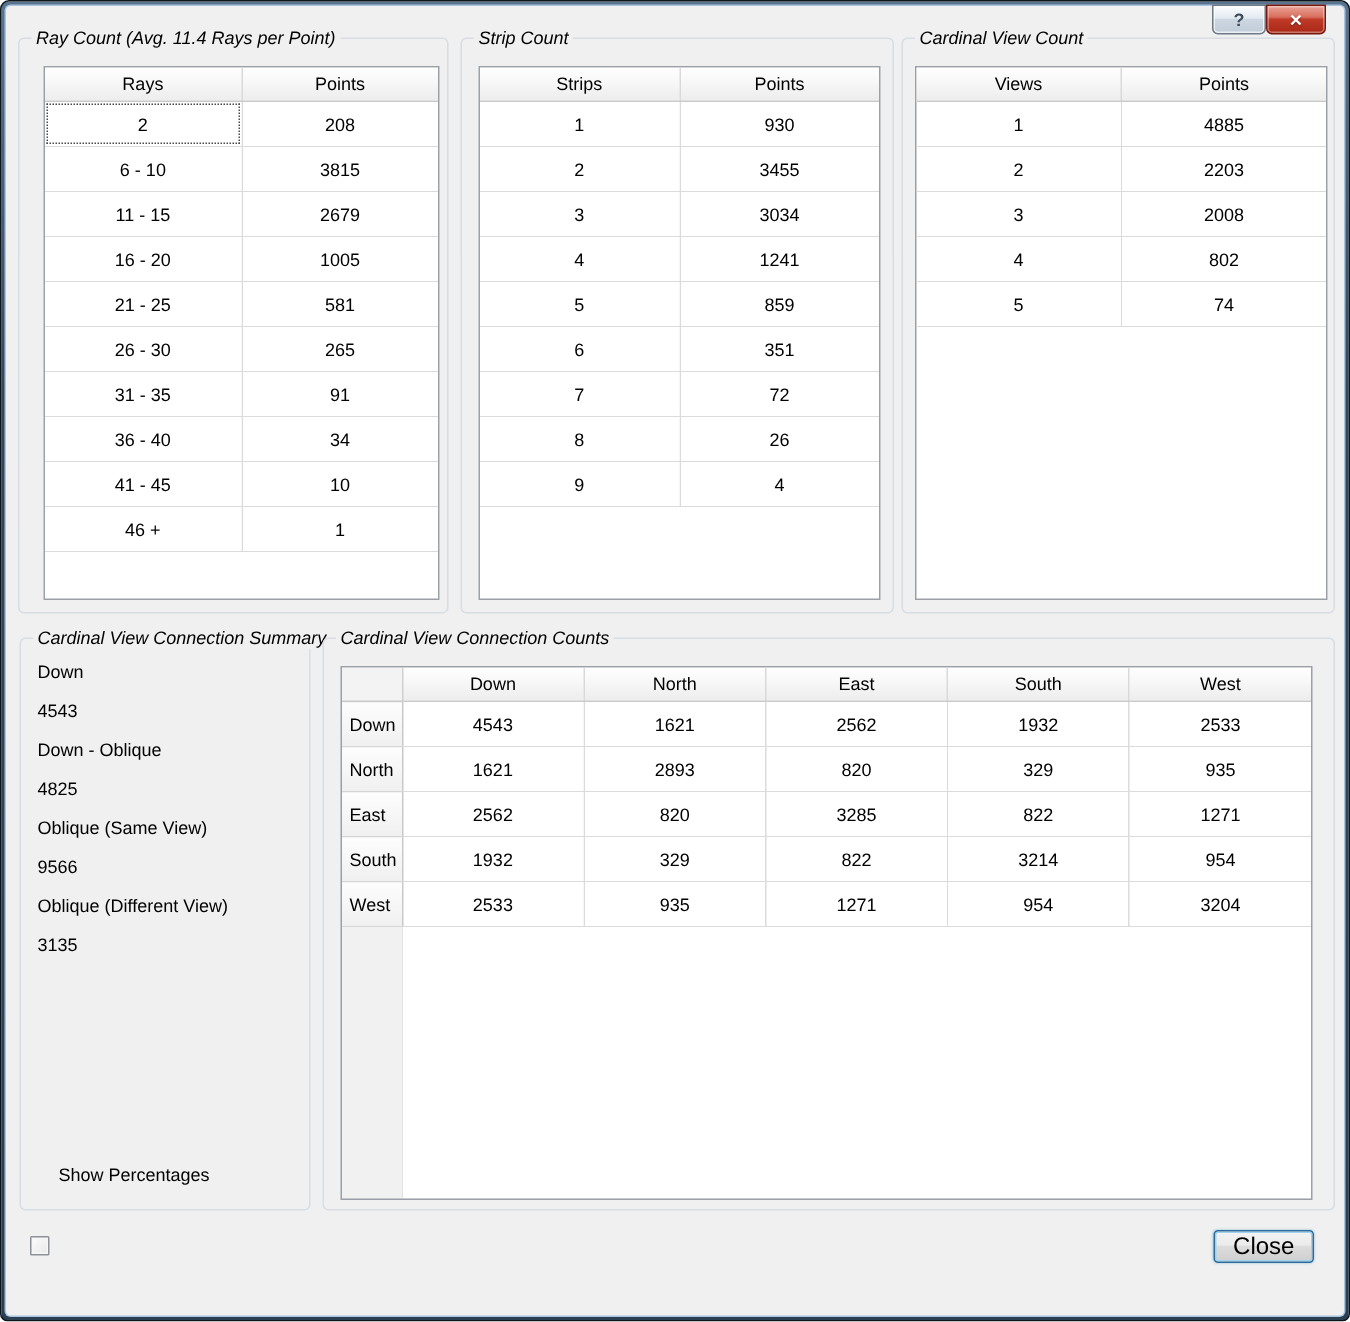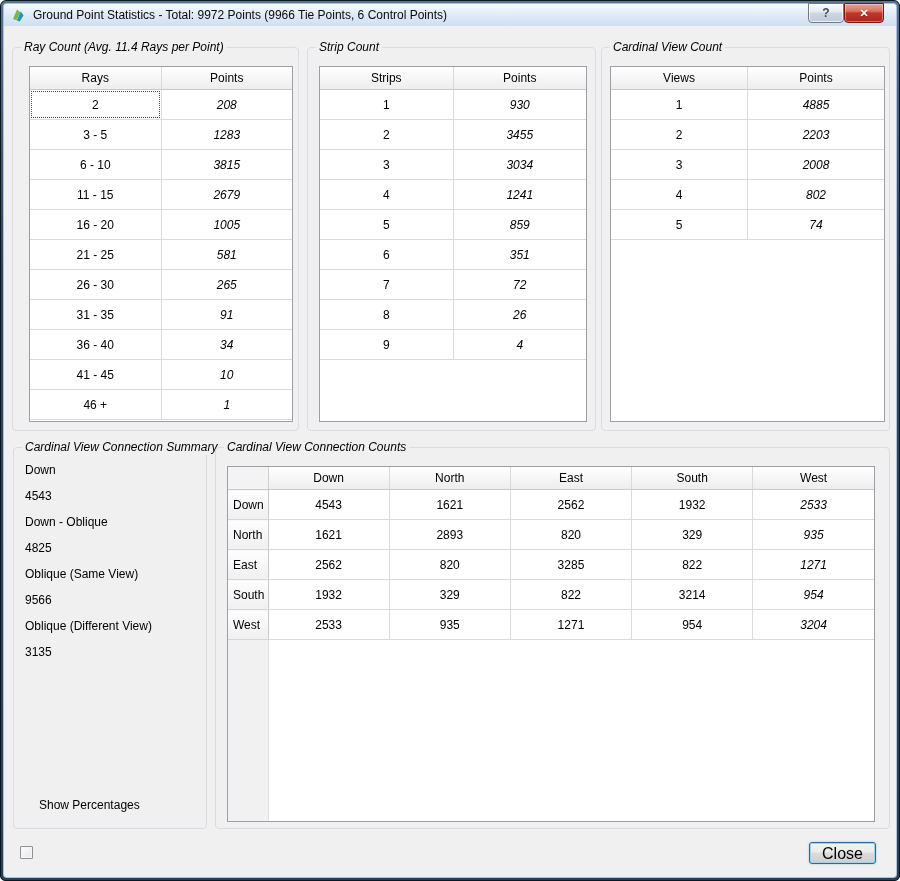--- a/index.html
+++ b/index.html
@@ -31,21 +31,21 @@
 
   
   .tbl-wrap{position:absolute;box-sizing:border-box;background:#fff;border:1px solid #9aa0a6;overflow:hidden;}
   table{border-collapse:collapse;table-layout:fixed;width:100%;}
   th,td{padding:0;font-weight:normal;font-size:12px;color:#000;}
   thead th{height:22px;background:linear-gradient(#ffffff,#f7f7f7 45%,#ededed);
            border-bottom:1px solid #c9c9c9;border-right:1px solid #d9d9d9;margin-top:36px;}
   thead th:last-child{border-right:none;}
   tbody td{height:29px;background:#fff;text-align:center;position:relative;
            border-bottom:1px solid #dbdbdb;border-right:1px solid #dbdbdb;}
-  tbody td:last-child{border-right:none;font-style:italic;}
+  tbody td:last-child{border-right:none;}
   td.focused::after{content:"";position:absolute;inset:1px;border:1px dotted #4a4a4a;}
 
   #matrix-wrap{background:linear-gradient(90deg,#f1f1f1 0,#f1f1f1 40px,#e2e2e2 40px,#e2e2e2 41px,#ffffff 41px);}
   .matrix thead th.corner{background:#f3f3f3;border-right:1px solid #d0d0d0;}
   .matrix tbody th.rowhdr{height:29px;background:linear-gradient(#fdfdfd,#f0f0f0);text-align:left;
            padding-left:5px;font-weight:normal;position:relative;
            border-bottom:1px solid #d6d6d6;border-right:1px solid #c9c9c9;}
 
   
   #summary-list{position:absolute;left:11px;top:9px;right:4px;}
@@ -60,51 +60,40 @@
             background:linear-gradient(#f3f3f3,#ebebeb 45%,#dcdcdc 50%,#cfcfcf);
             box-shadow:inset 0 0 0 1px #9ed2ee,0 0 2px rgba(64,150,200,.55);
             text-align:center;line-height:20px;font-size:16px;color:#000;cursor:default;}
 </style>
 </head>
 <body>
 
 <div id="win">
   <div id="inner">
 
-    <div class="titlebar">
-      <svg class="app-icon" viewBox="0 0 16 16">
-        <path fill="#7ab648" d="M3 12 L7 2.5 L10.2 5.2 L6.4 13.2 Z"></path>
-        <path fill="#2596ad" d="M6.8 13.6 L10.6 4.6 L13.6 8.2 L9.8 14.4 Z"></path>
-      </svg>
-      <span class="title-text">Ground Point Statistics - Total: 9972 Points (9966 Tie Points, 6 Control Points)</span>
-    </div>
     <div class="client">
 
       <div class="group" style="left:8px;top:21px;width:287px;height:384px;">
         <span class="group-label">Ray Count (Avg. 11.4 Rays per Point)</span>
         <div class="tbl-wrap" style="left:16px;top:18px;width:264px;height:356px;">
           <table class="pair">
             <colgroup>
                 <col style="width:50%">
                 <col style="width:50%">
               </colgroup>
             <thead>
               <tr>
                 <th>Rays</th>
                 <th>Points</th>
               </tr>
             </thead>
             <tbody id="ray-tbody">
                 <tr>
                   <td class="focused">2</td>
                   <td>208</td>
-                </tr>
-                <tr>
-                  <td>3 - 5</td>
-                  <td>1283</td>
                 </tr>
                 <tr>
                   <td>6 - 10</td>
                   <td>3815</td>
                 </tr>
                 <tr>
                   <td>11 - 15</td>
                   <td>2679</td>
                 </tr>
                 <tr>

